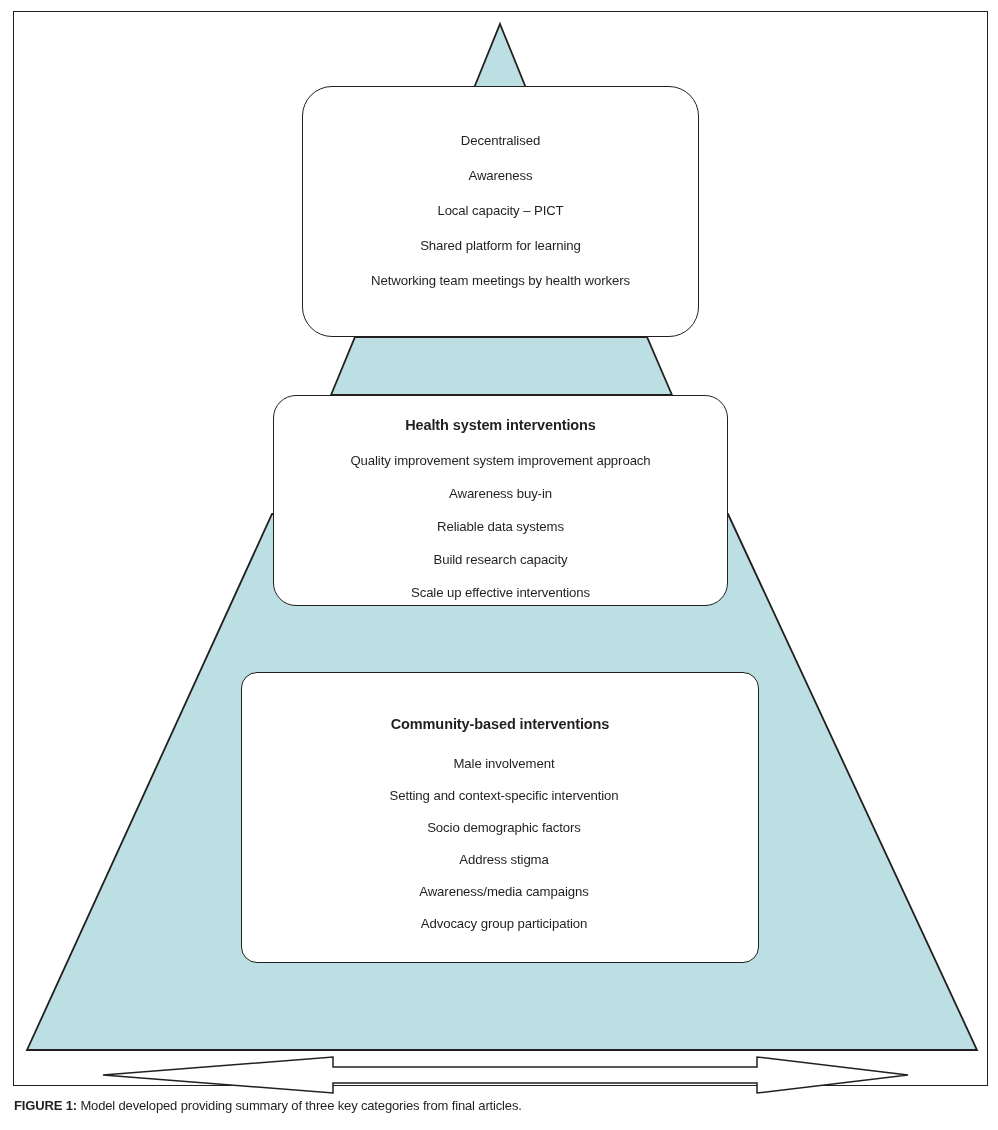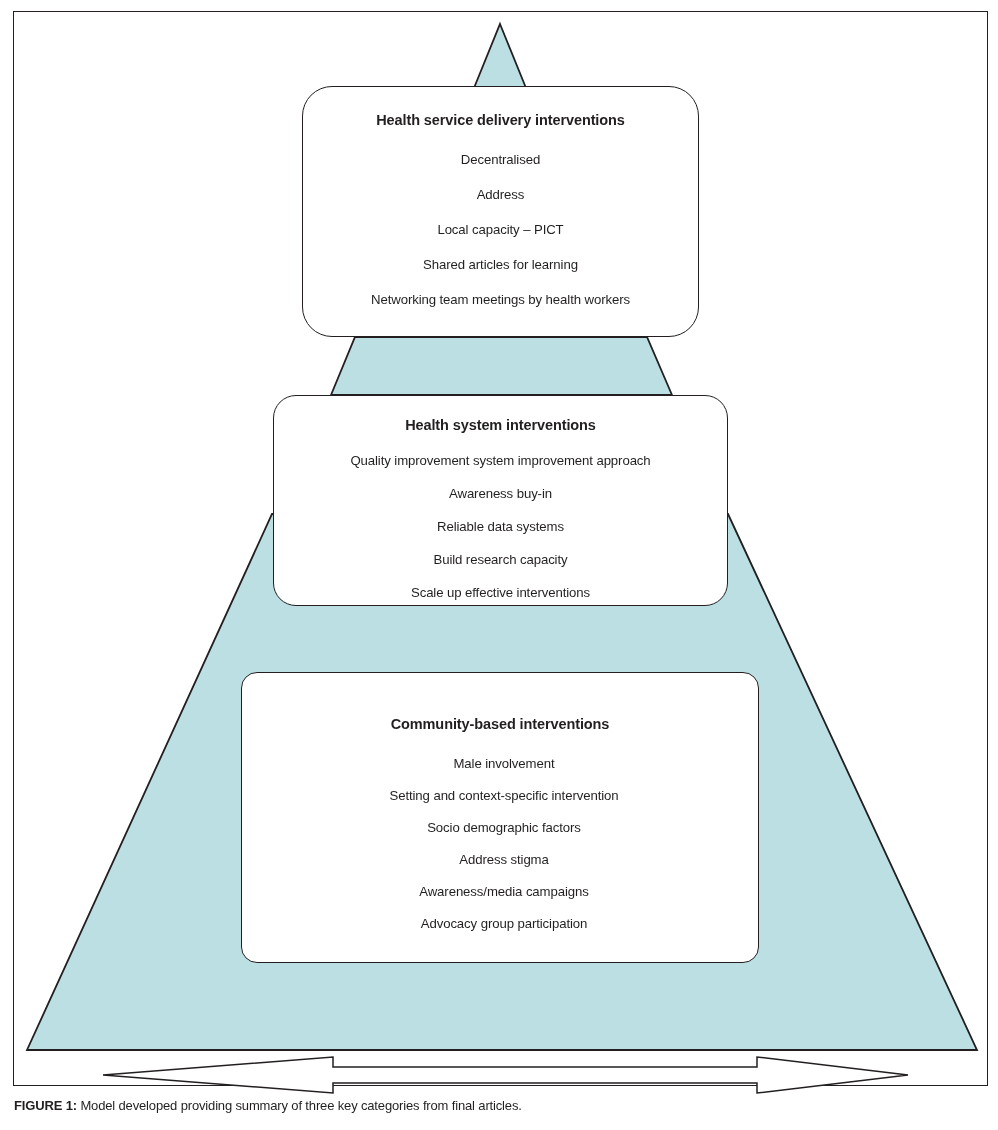--- a/index.html
+++ b/index.html
@@ -123,26 +123,25 @@
     <polygon points="500,24 526,88 474,88" fill="#bcdfe3" stroke="#231f20" stroke-width="1.8" stroke-linejoin="miter"></polygon>
 
     <polygon points="355,337 647,337 672,395 331,395" fill="#bcdfe3" stroke="#231f20" stroke-width="1.8" stroke-linejoin="miter"></polygon>
 
     <polygon points="272,514 728,514 977,1050 27,1050" fill="#bcdfe3" stroke="#231f20" stroke-width="1.8" stroke-linejoin="miter"></polygon>
 
     <polygon points="103,1075 333,1057 333,1067 757,1067 757,1057 908,1075 757,1093 757,1083 333,1083 333,1093" fill="#ffffff" stroke="#231f20" stroke-width="1.5" stroke-linejoin="miter"></polygon>
   </svg>
 
   <div class="card" id="card-health-service-delivery">
-    <div class="card-title">Health service delivery interventions</div>
     <div class="card-items">
       <div class="card-item">Decentralised</div>
-      <div class="card-item">Address</div>
+      <div class="card-item">Awareness</div>
       <div class="card-item">Local capacity – PICT</div>
-      <div class="card-item">Shared articles for learning</div>
+      <div class="card-item">Shared platform for learning</div>
       <div class="card-item">Networking team meetings by health workers</div>
     </div>
   </div>
 
   <div class="card" id="card-health-system">
     <div class="card-title">Health system interventions</div>
     <div class="card-items">
       <div class="card-item">Quality improvement system improvement approach</div>
       <div class="card-item">Awareness buy-in</div>
       <div class="card-item">Reliable data systems</div>

